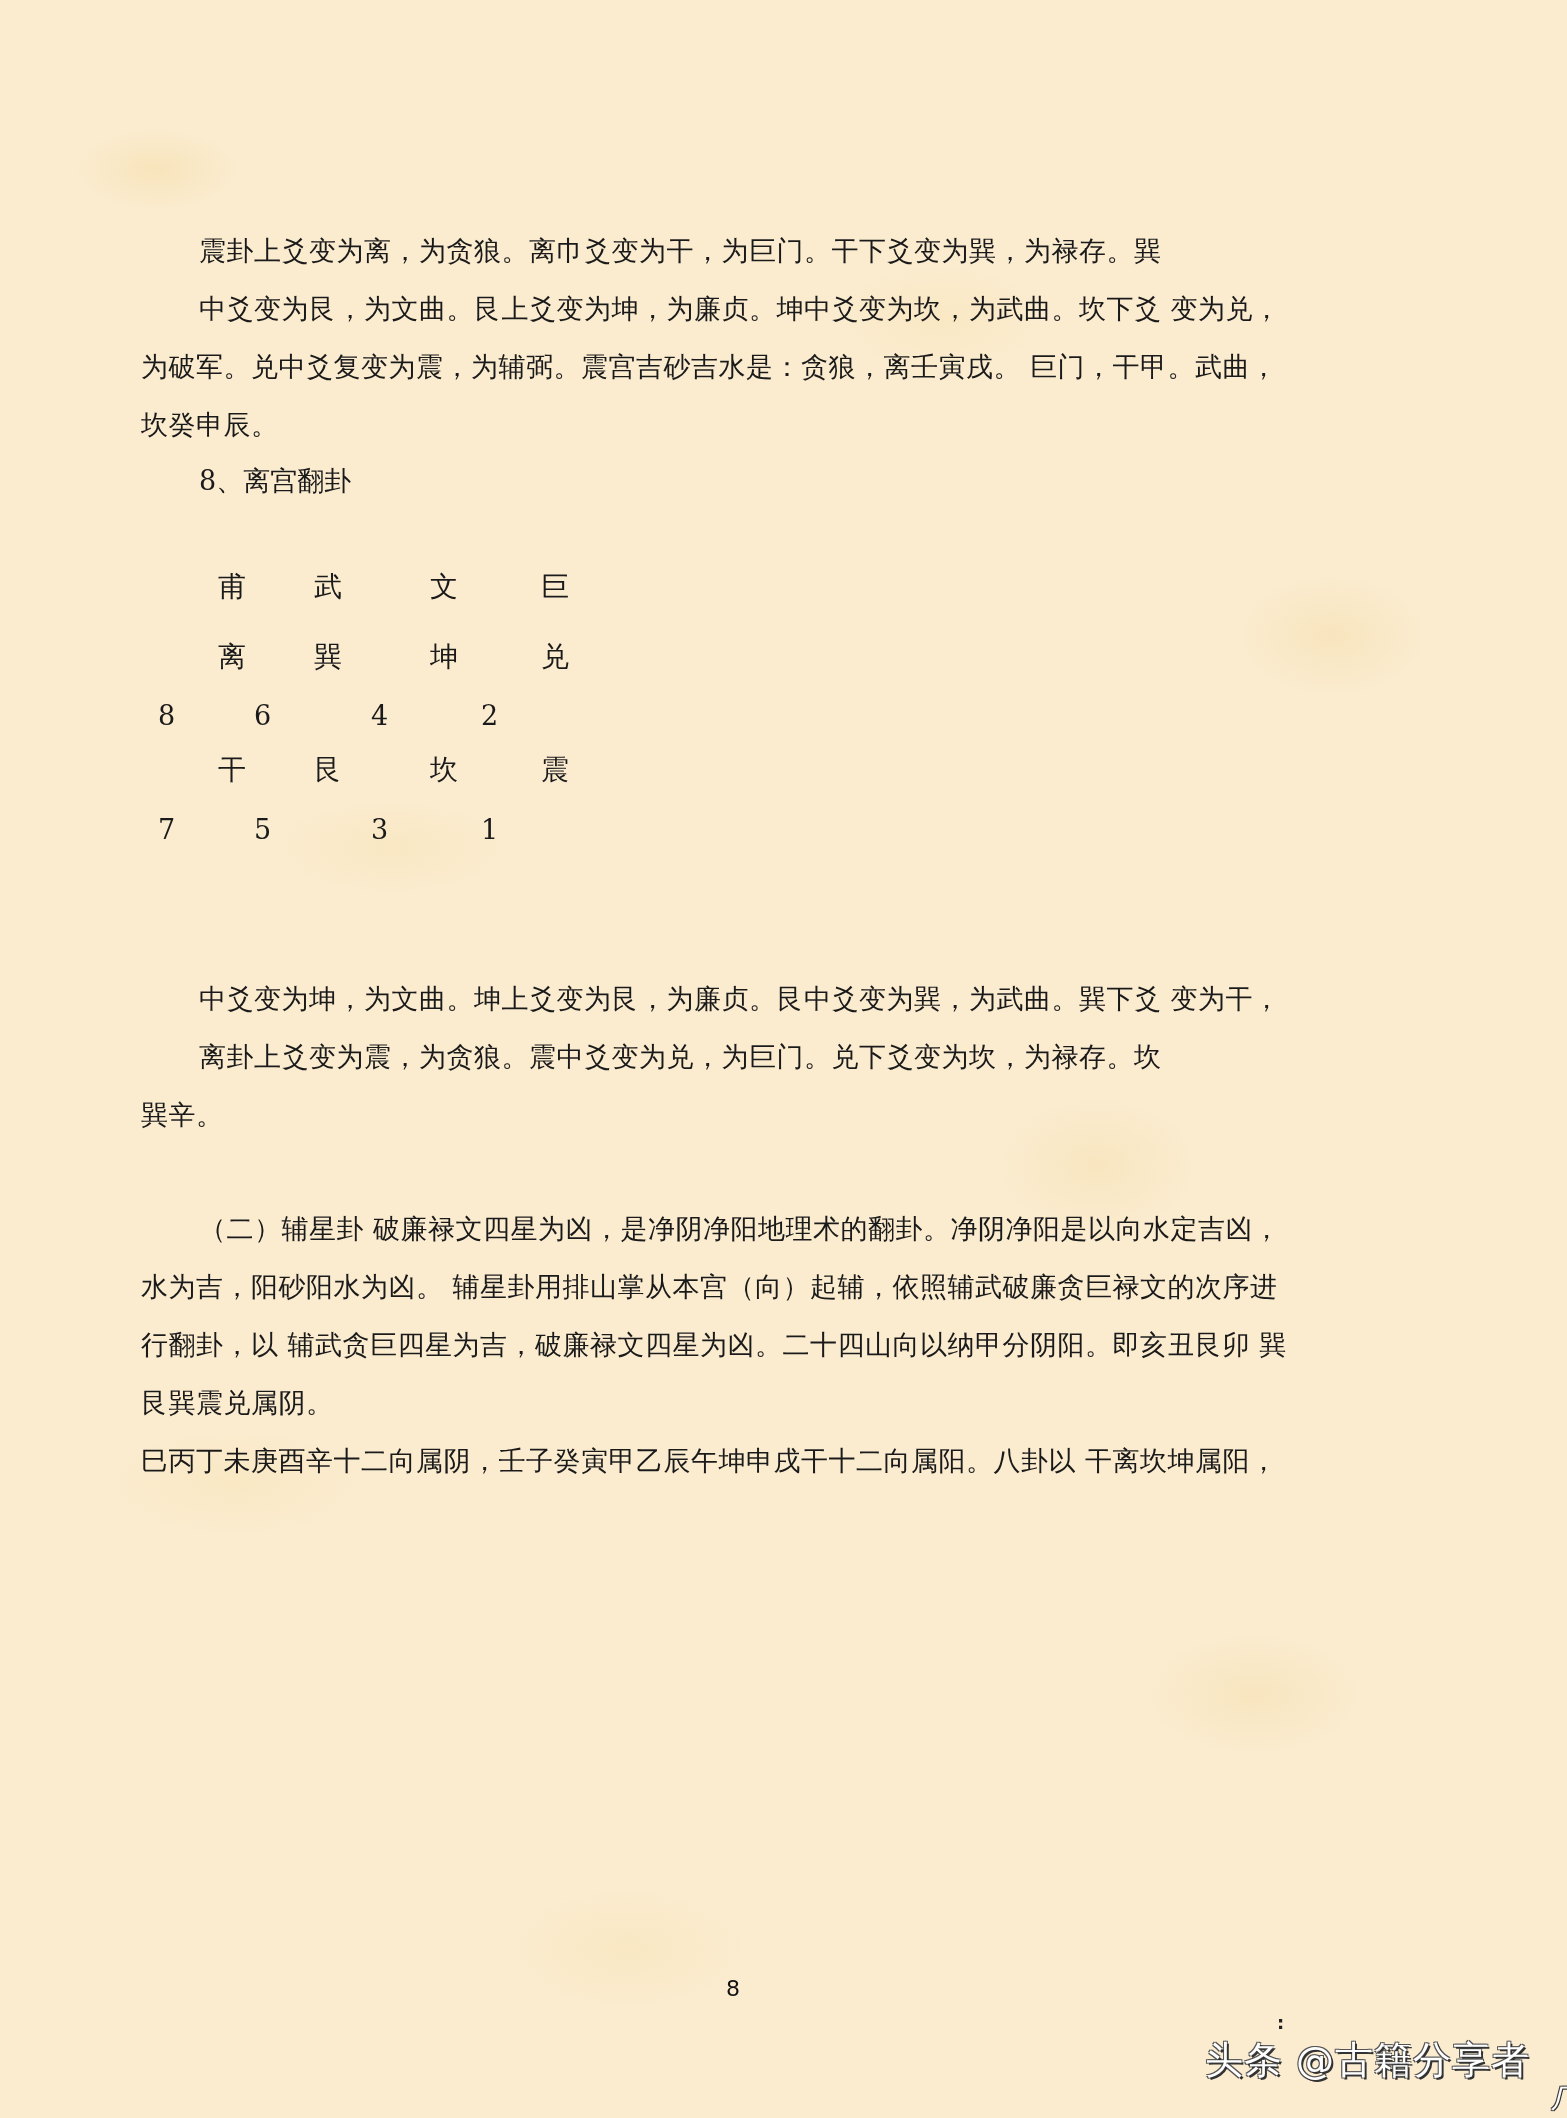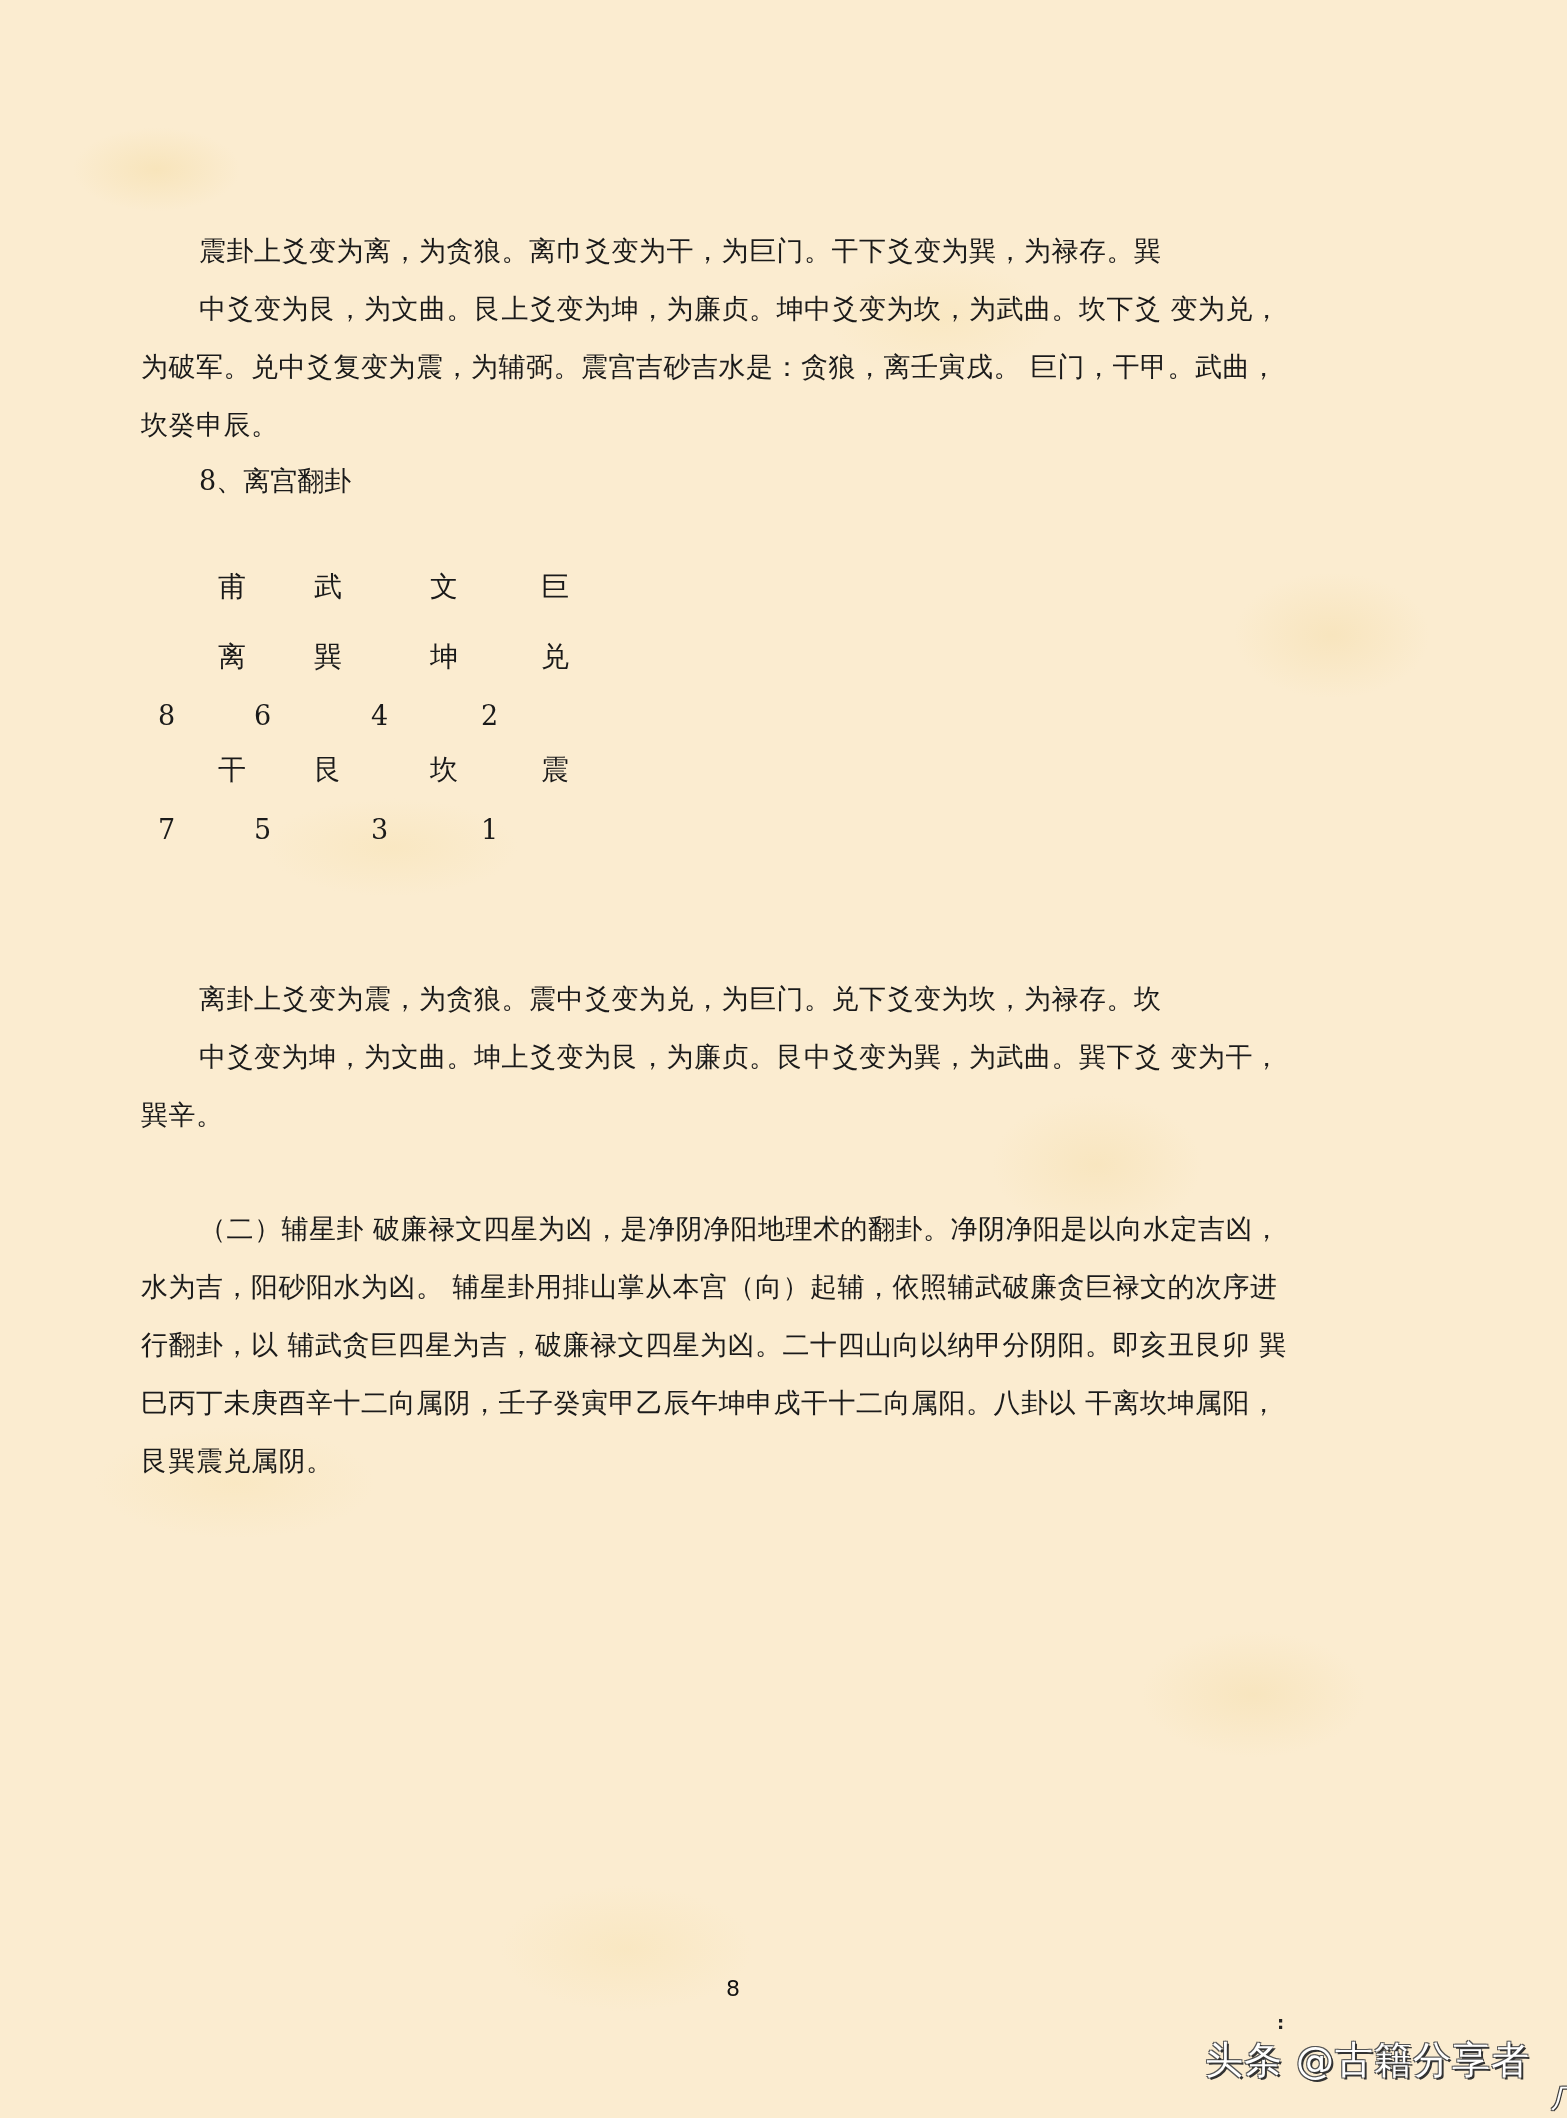--- a/index.html
+++ b/index.html
@@ -143,30 +143,30 @@
     <span class="cell" style="left:430px; top:753px;">坎</span>
     <span class="cell" style="left:541px; top:753px;">震</span>
 
     <span class="cell num" style="left:158px; top:813px;">7</span>
     <span class="cell num" style="left:254px; top:813px;">5</span>
     <span class="cell num" style="left:371px; top:813px;">3</span>
     <span class="cell num" style="left:481px; top:813px;">1</span>
   </div>
 
   <div class="para" style="top:970px;">
+    <span class="line indent">中爻变为坤，为文曲。坤上爻变为艮，为廉贞。艮中爻变为巽，为武曲。巽下爻  变为干，</span>
     <span class="line indent">离卦上爻变为震，为贪狼。震中爻变为兑，为巨门。兑下爻变为坎，为禄存。坎</span>
-    <span class="line indent">中爻变为坤，为文曲。坤上爻变为艮，为廉贞。艮中爻变为巽，为武曲。巽下爻  变为干，</span>
     <span class="line">巽辛。</span>
   </div>
 
   <div class="para" style="top:1200px;">
     <span class="line indent">（二）辅星卦  破廉禄文四星为凶，是净阴净阳地理术的翻卦。净阴净阳是以向水定吉凶，</span>
     <span class="line">水为吉，阳砂阳水为凶。 辅星卦用排山掌从本宫（向）起辅，依照辅武破廉贪巨禄文的次序进</span>
     <span class="line">行翻卦，以  辅武贪巨四星为吉，破廉禄文四星为凶。二十四山向以纳甲分阴阳。即亥丑艮卯  巽</span>
+    <span class="line">艮巽震兑属阴。</span>
     <span class="line">巳丙丁未庚酉辛十二向属阴，壬子癸寅甲乙辰午坤申戌干十二向属阳。八卦以  干离坎坤属阳，</span>
-    <span class="line">艮巽震兑属阴。</span>
   </div>
 
   <div class="page-number">8</div>
   <div class="colon-mark">:</div>
   <div class="watermark">头条 @古籍分享者</div>
   <div class="watermark2">广东龙网</div>
 </div>
 
 </body></html>

